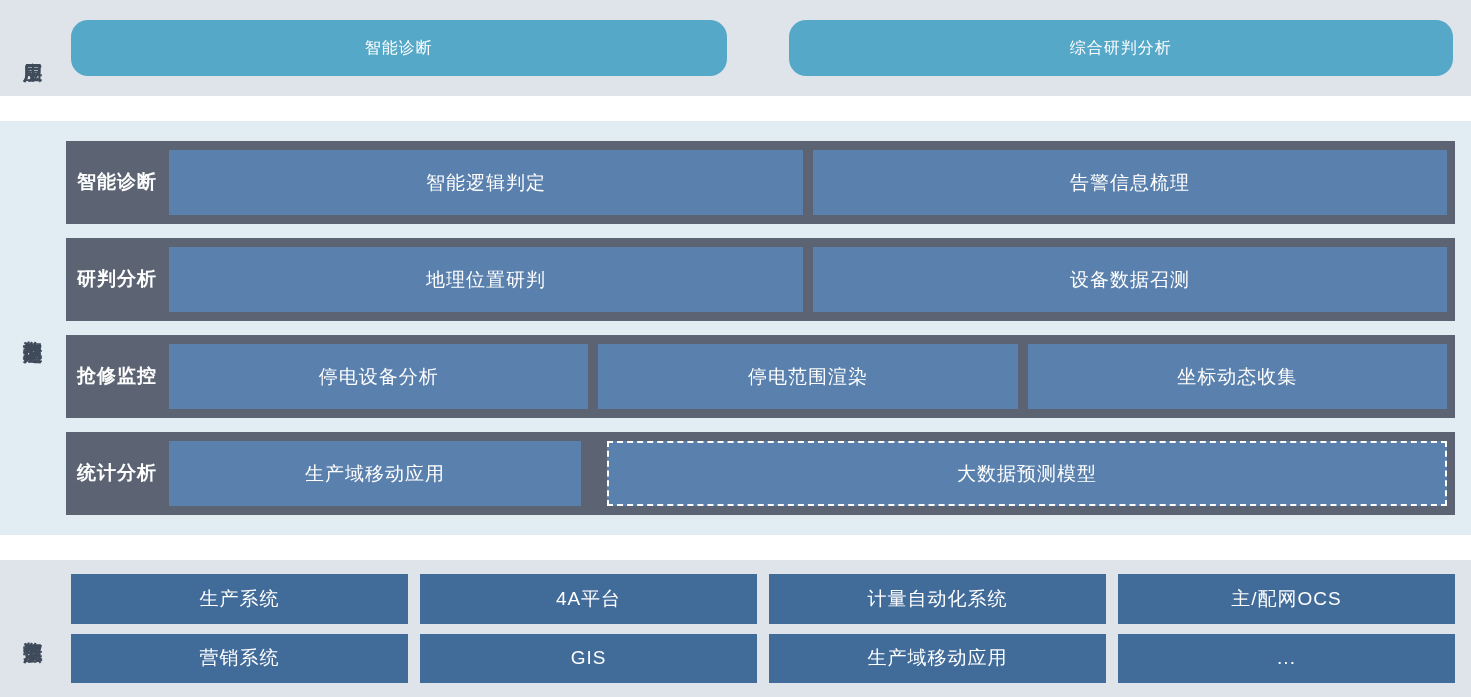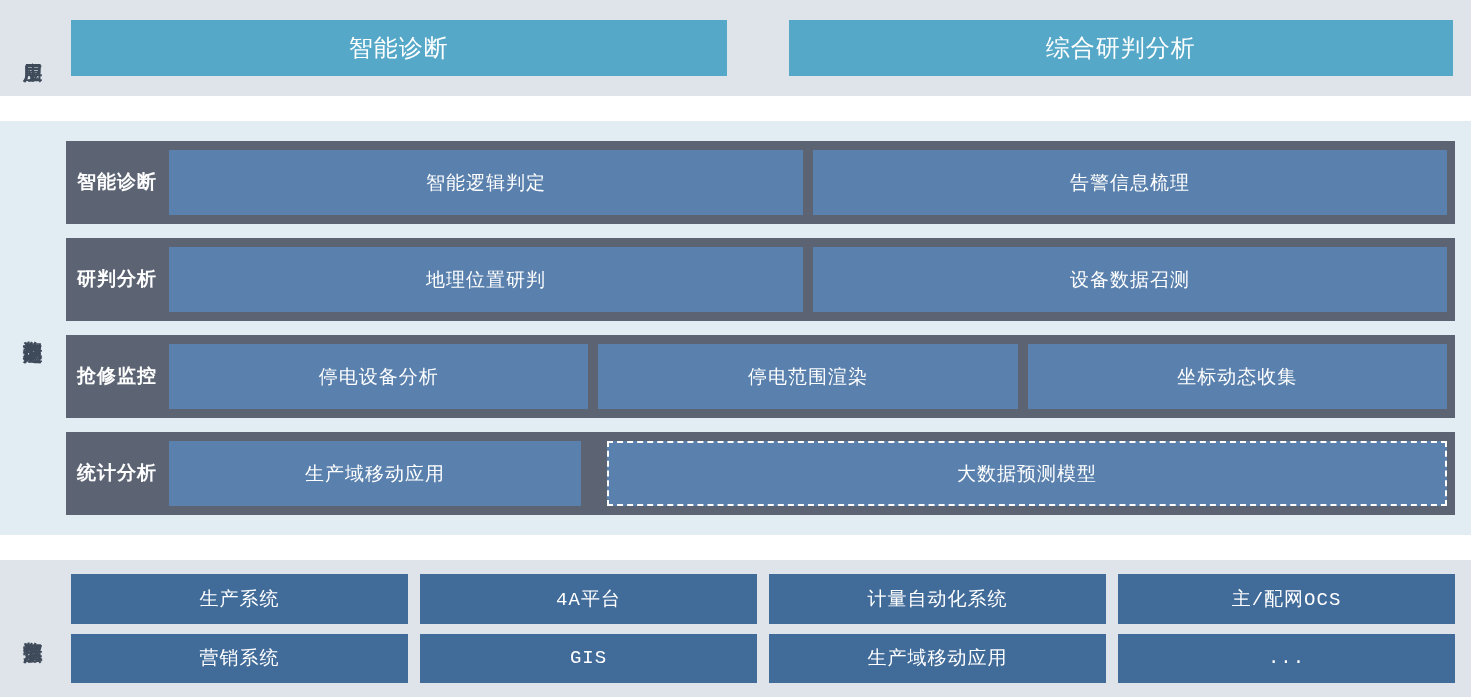--- a/index.html
+++ b/index.html
@@ -67,23 +67,24 @@
     padding: 0 18px 0 5px;
     box-sizing: border-box;
   }
   .app-box {
     height: 56px;
     display: flex;
     align-items: center;
     justify-content: center;
     background: #55a8c8;
     color: #ffffff;
-    font-size: 24px;
-    letter-spacing: 1px;
-    box-sizing: border-box;
+    font-size: 16px;
+    letter-spacing: 1px;
+    box-sizing: border-box;
+    border-radius: 17px;
   }
   .app-box.w1 { flex: 2.94 1 0; }
   .app-box.w2 { flex: 2.98 1 0; margin-left: 44px; }
   .app-box.w3 { flex: 4.47 1 0; }
   .app-box.w4 { flex: 2.97 1 0; }
 
   .gap-white {
     background: #ffffff;
     flex: 0 0 25px;
     height: 25px;
@@ -147,21 +148,20 @@
   
   .layer-src {
     background: #dfe4ea;
     height: 137px;
     flex: 0 0 137px;
   }
   .src-body {
     justify-content: center;
     gap: 10px;
     padding: 14px 16px 14px 5px;
-    font-family: Liberation Mono, monospace;
   }
   .src-row {
     flex: 1 1 0;
     display: flex;
     flex-direction: row;
     gap: 12px;
   }
   .src-box {
     flex: 1 1 0;
     display: flex;

